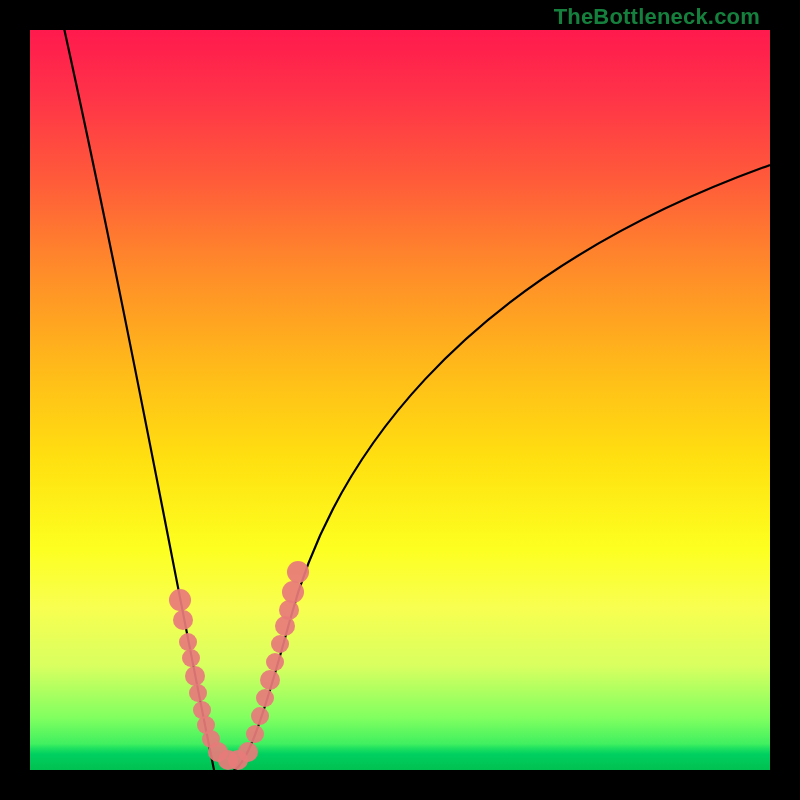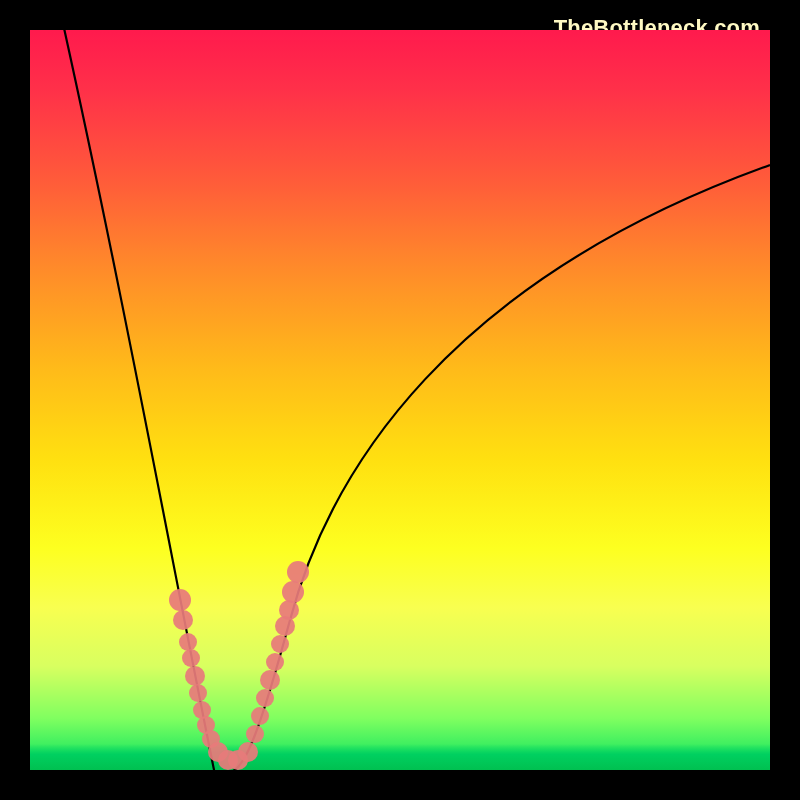--- a/index.html
+++ b/index.html
@@ -34,23 +34,23 @@
   .greenband {
     position: absolute;
     left: 0;
     right: 0;
     bottom: 0;
     height: 26px;
     background: linear-gradient(to bottom, rgba(0,224,96,0) 0%, #00d060 40%, #00c050 100%);
   }
   .wm {
     position: absolute;
-    top: 15px;
+    top: 4px;
     right: 40px;
-    color: #fef9c3;
+    color: #15803d;
     font-size: 22px;
     font-weight: 600;
     letter-spacing: 0.2px;
     user-select: none;
   }
   svg.curves {
     position: absolute;
     left: 0;
     top: 0;
     width: 740px;

